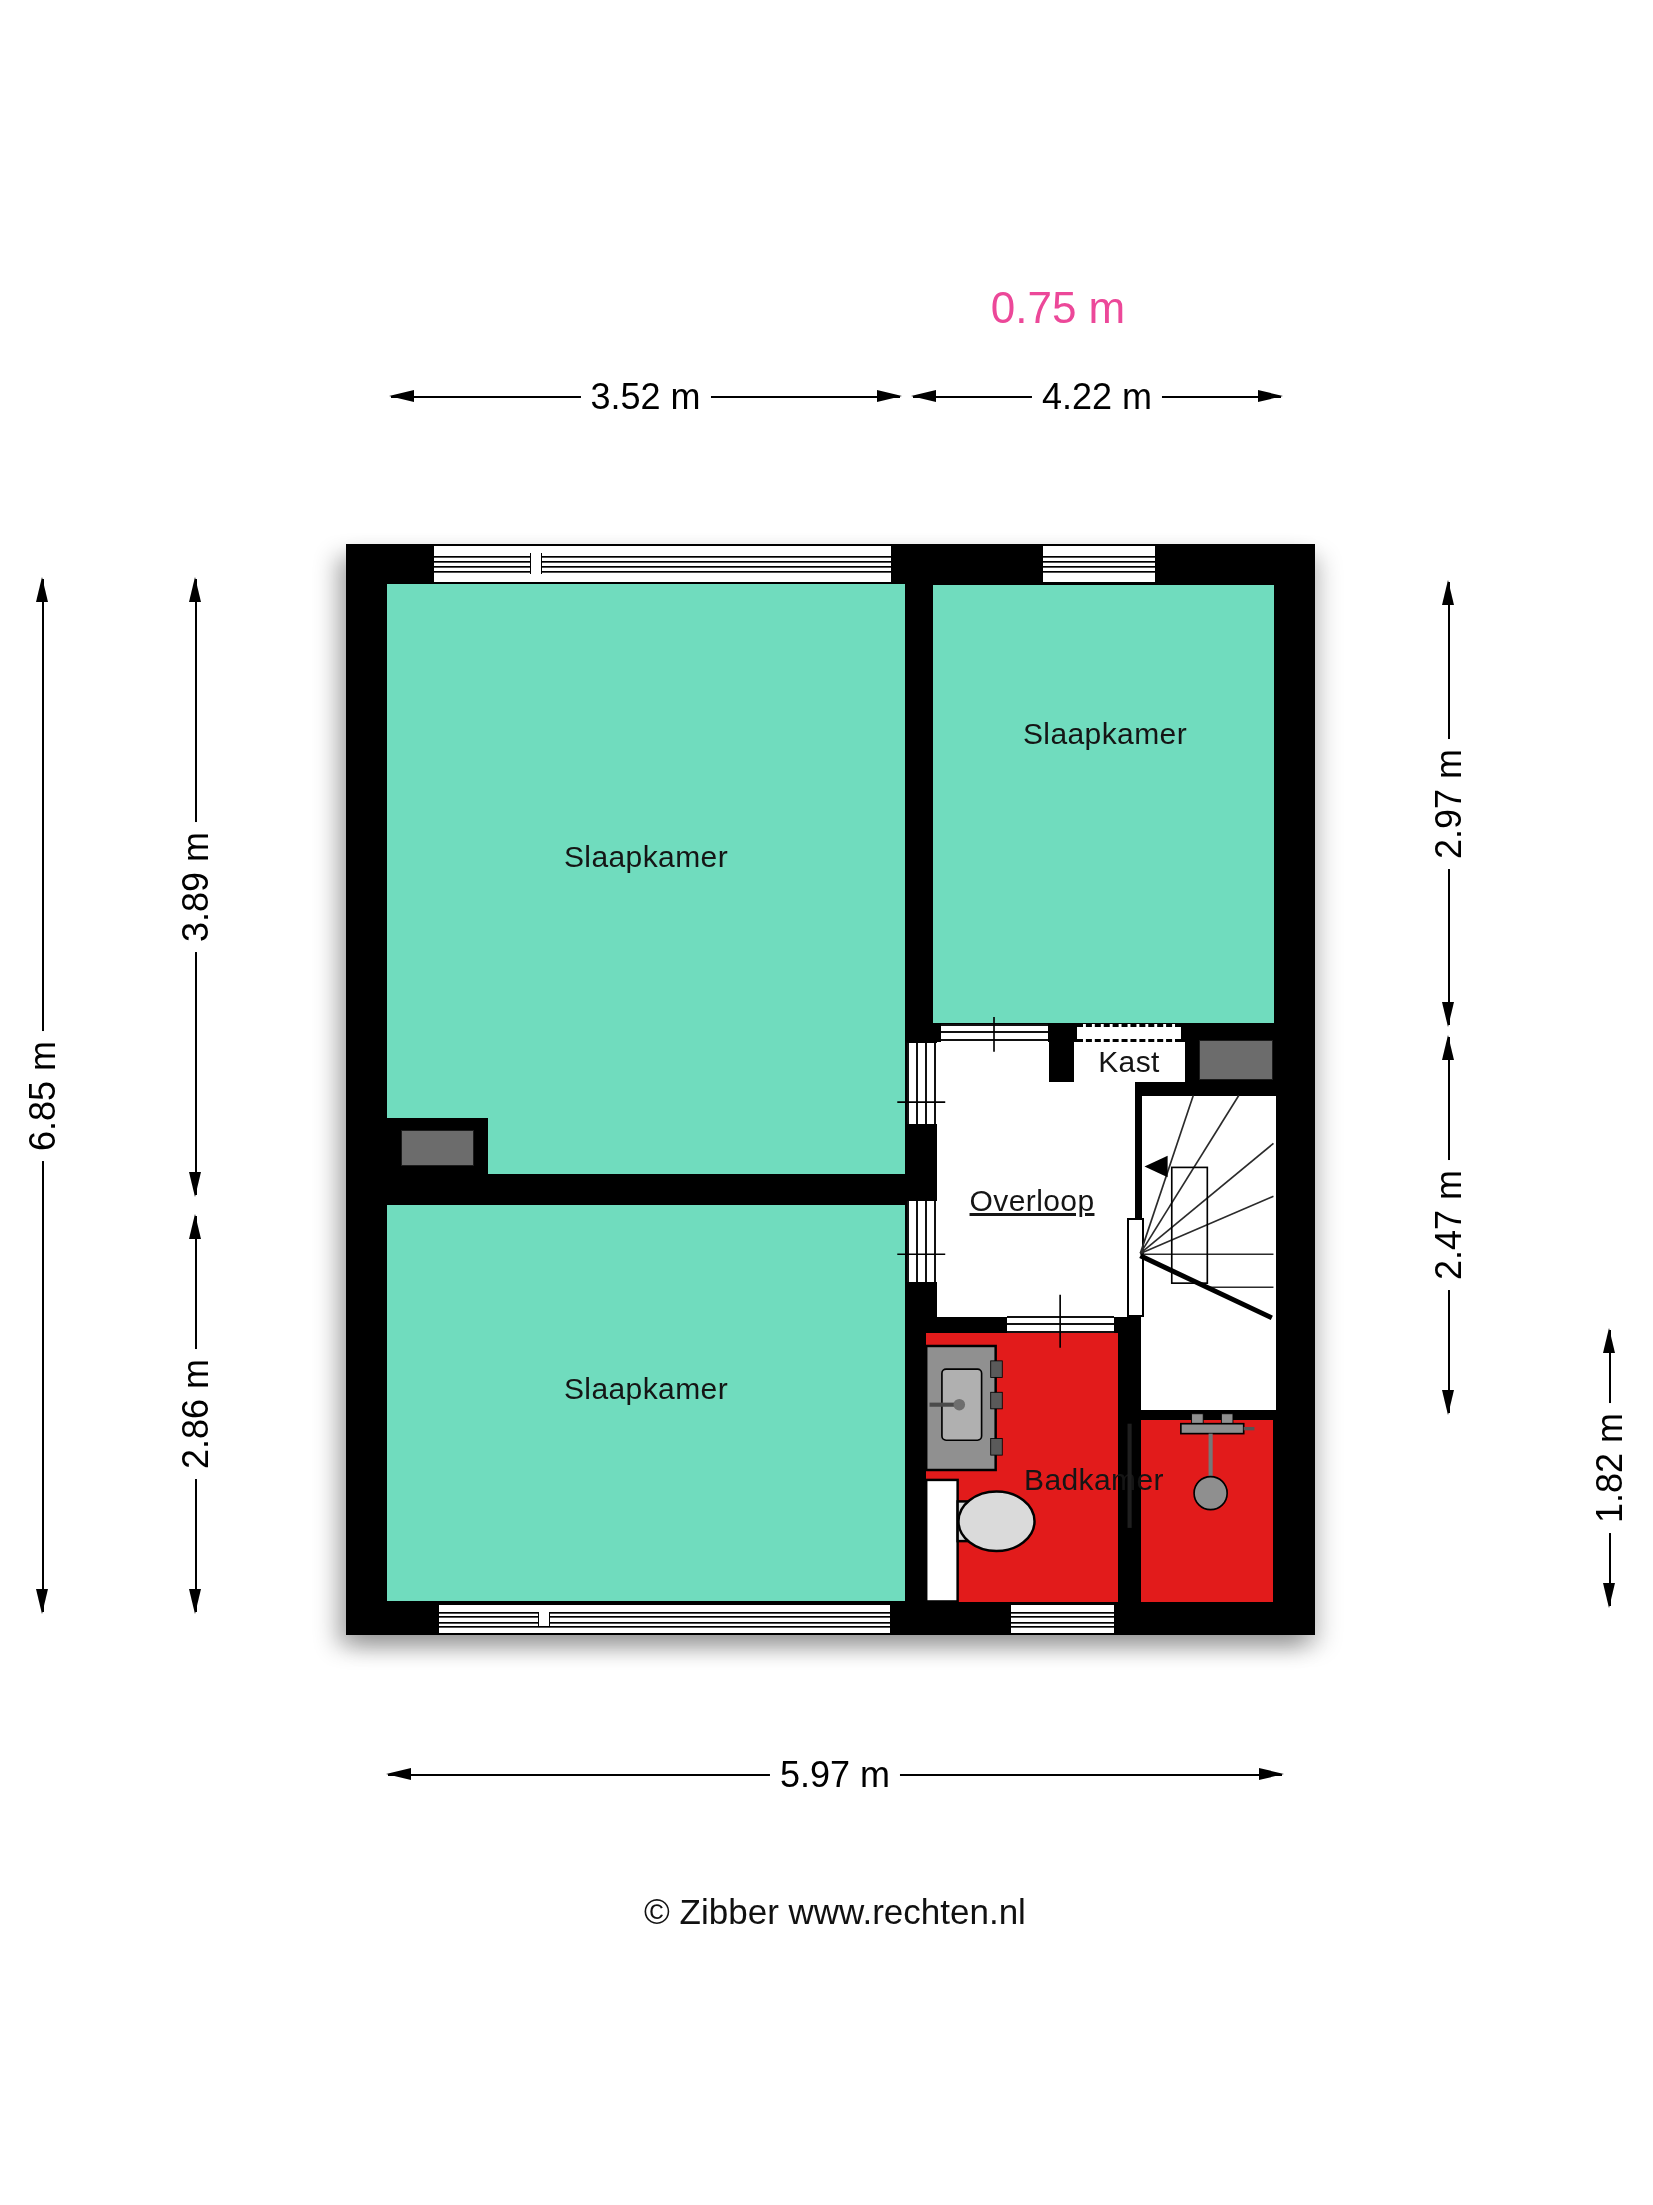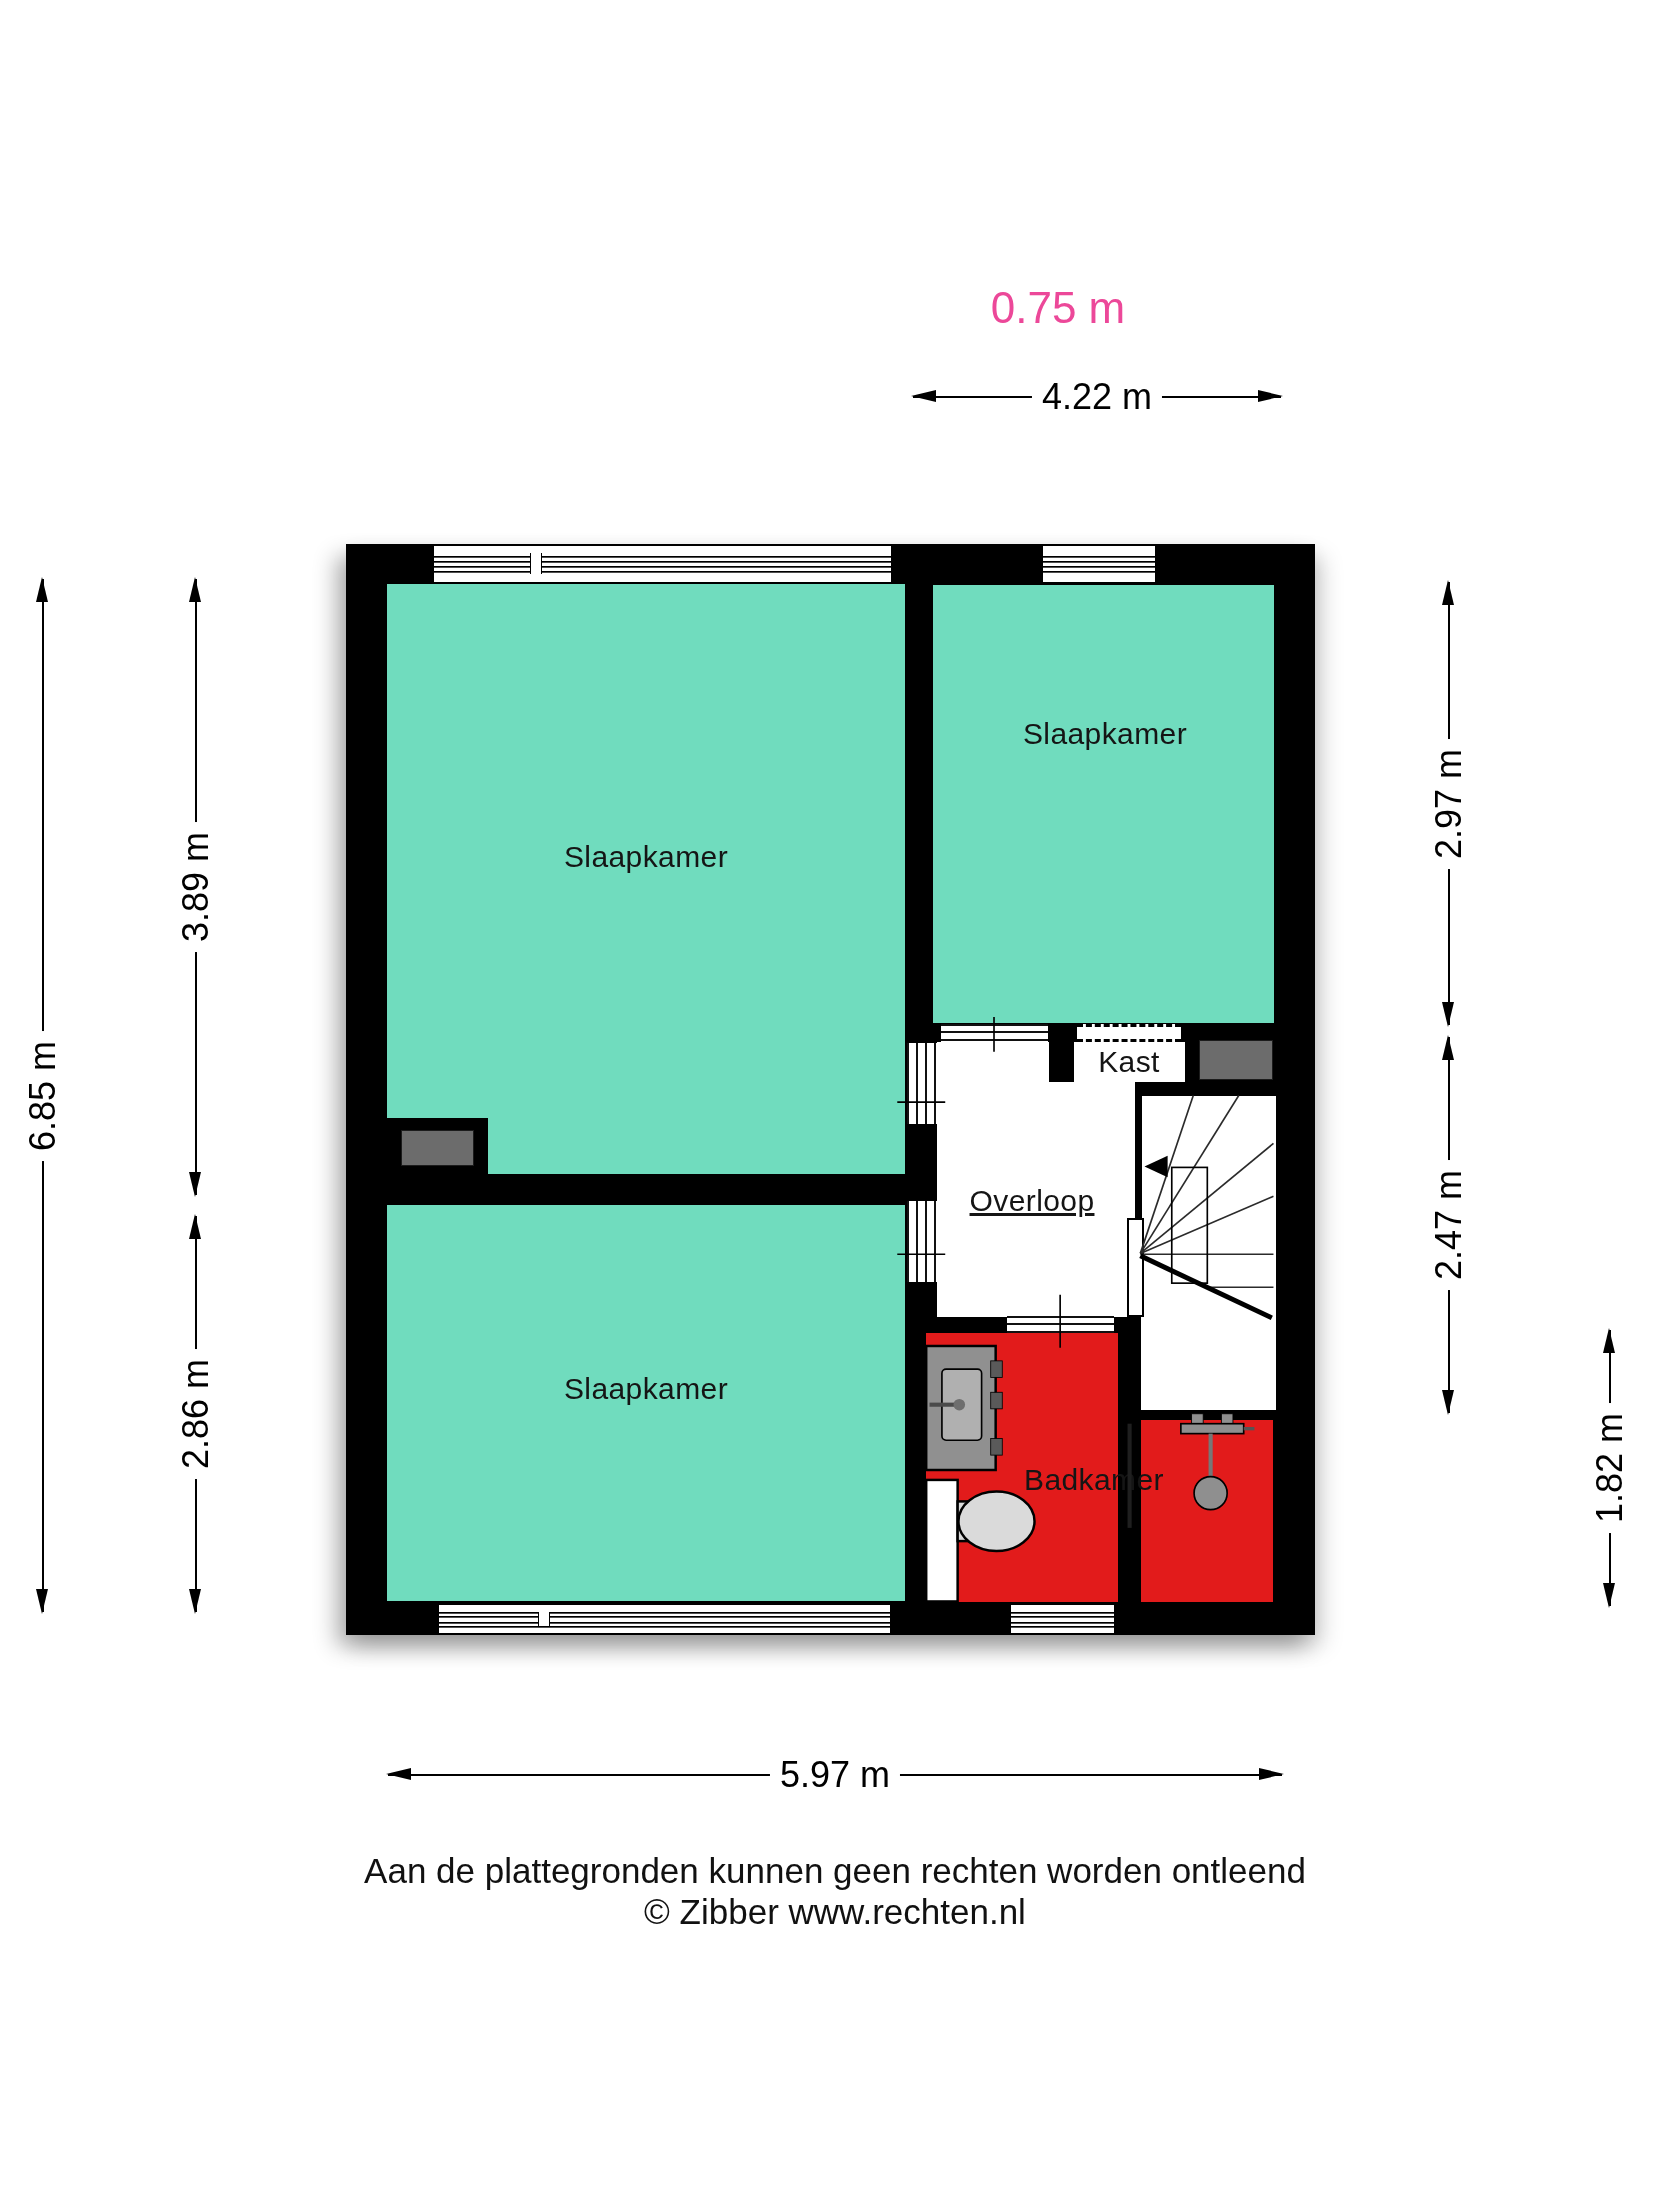--- a/index.html
+++ b/index.html
@@ -162,20 +162,26 @@
       <rect x="1477" y="1710" width="14" height="16" fill="#8F8F8F" stroke="#000" stroke-width="1"></rect>
       <rect x="1428" y="1722" width="76" height="12" fill="#8F8F8F" stroke="#000" stroke-width="2"></rect>
       <line x1="1504" y1="1728" x2="1517" y2="1728" stroke="#555" stroke-width="4"></line>
       <line x1="1464" y1="1734" x2="1464" y2="1788" stroke="#777" stroke-width="5"></line>
       <circle cx="1464" cy="1806" r="20" fill="#8F8F8F" stroke="#000" stroke-width="2"></circle>
     </g>
   </svg>
 
   <div class="floatlbl" style="left:1058px; top:308px;">0.75 m</div>
 
+  <div class="dim" style="left:389px; top:382px; width:513px; height:30px;">
+    <div class="ln-h"></div>
+      <div class="ah ah-l"></div>
+      <div class="ah ah-r"></div>
+    <span class="dlbl">3.52 m</span>
+  </div>
   <div class="dim" style="left:911px; top:382px; width:372px; height:30px;">
     <div class="ln-h"></div>
       <div class="ah ah-l"></div>
       <div class="ah ah-r"></div>
     <span class="dlbl">4.22 m</span>
   </div>
 
   <div class="dim" style="left:28px; top:577px; width:30px; height:1037px;">
     <div class="ln-v"></div>
       <div class="ah ah-u"></div>
@@ -214,17 +220,16 @@
     <span class="dlbl v">1.82 m</span>
   </div>
 
   <div class="dim" style="left:386px; top:1760px; width:898px; height:30px;">
     <div class="ln-h"></div>
       <div class="ah ah-l"></div>
       <div class="ah ah-r"></div>
     <span class="dlbl">5.97 m</span>
   </div>
 
-  <div class="footer-line" style="left:835px; top:1851px;">Aan de plattegronden kunnen geen rechten worden ontleend</div>
   <div class="footer-line" style="left:835px; top:1892px;">© Zibber www.rechten.nl</div>
 
 </div>
 
 
 </body></html>

